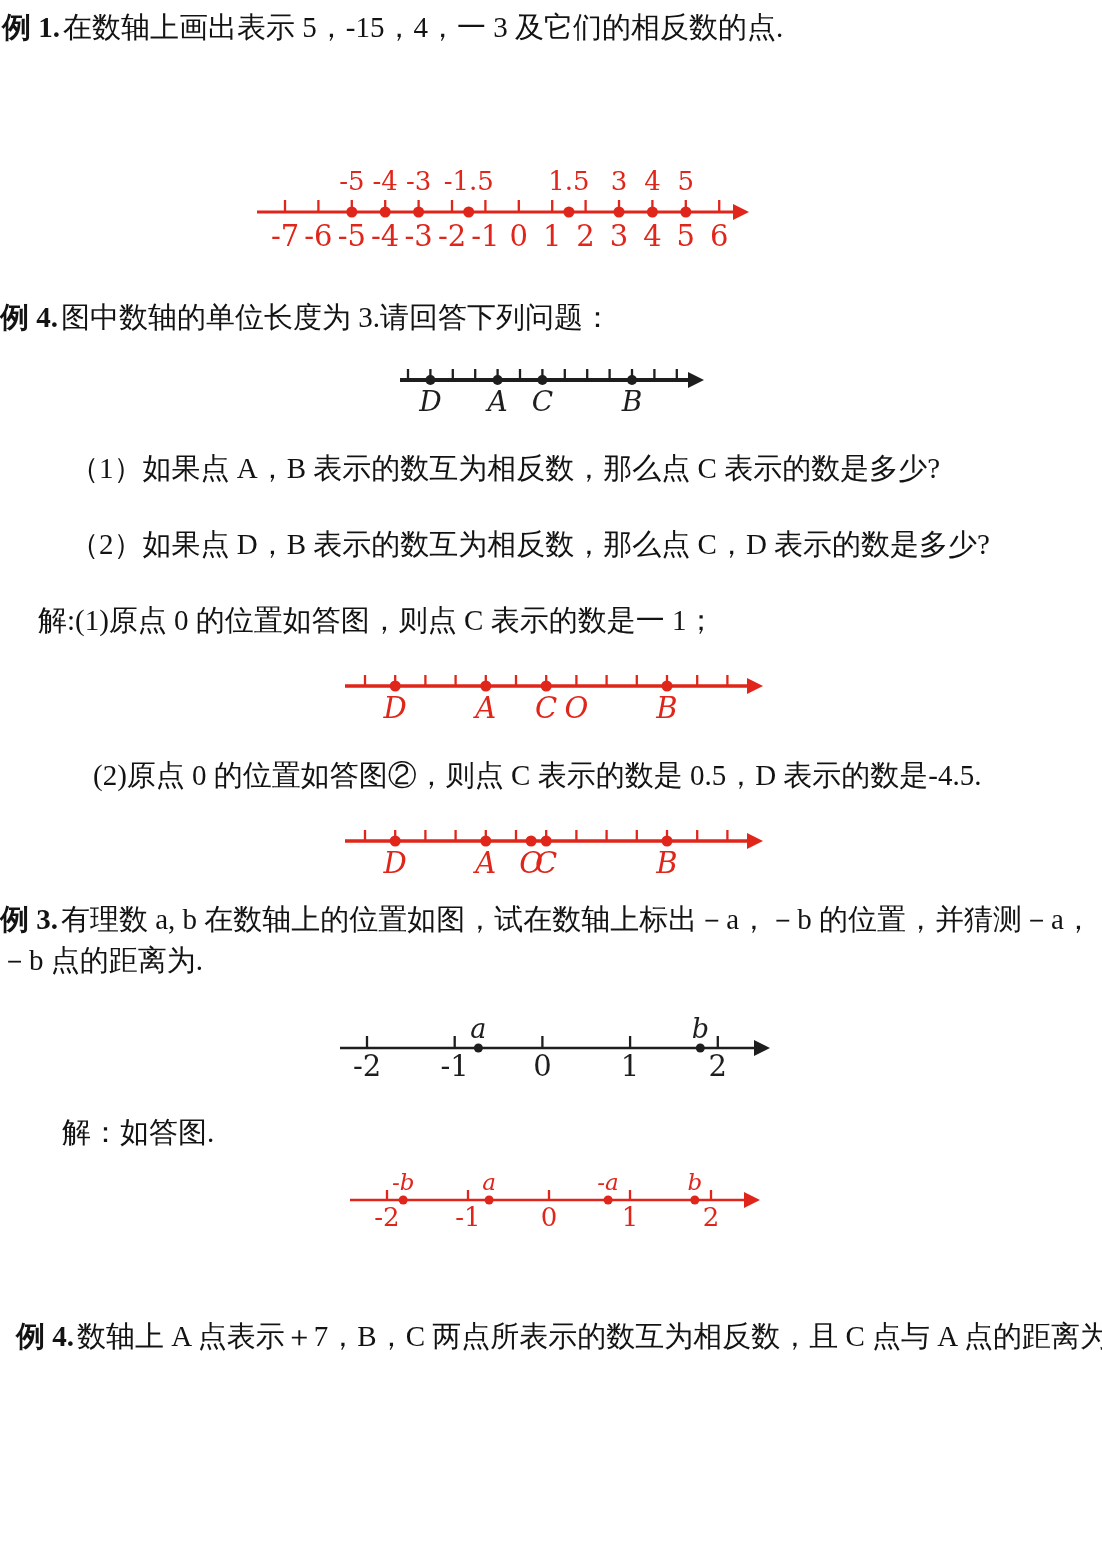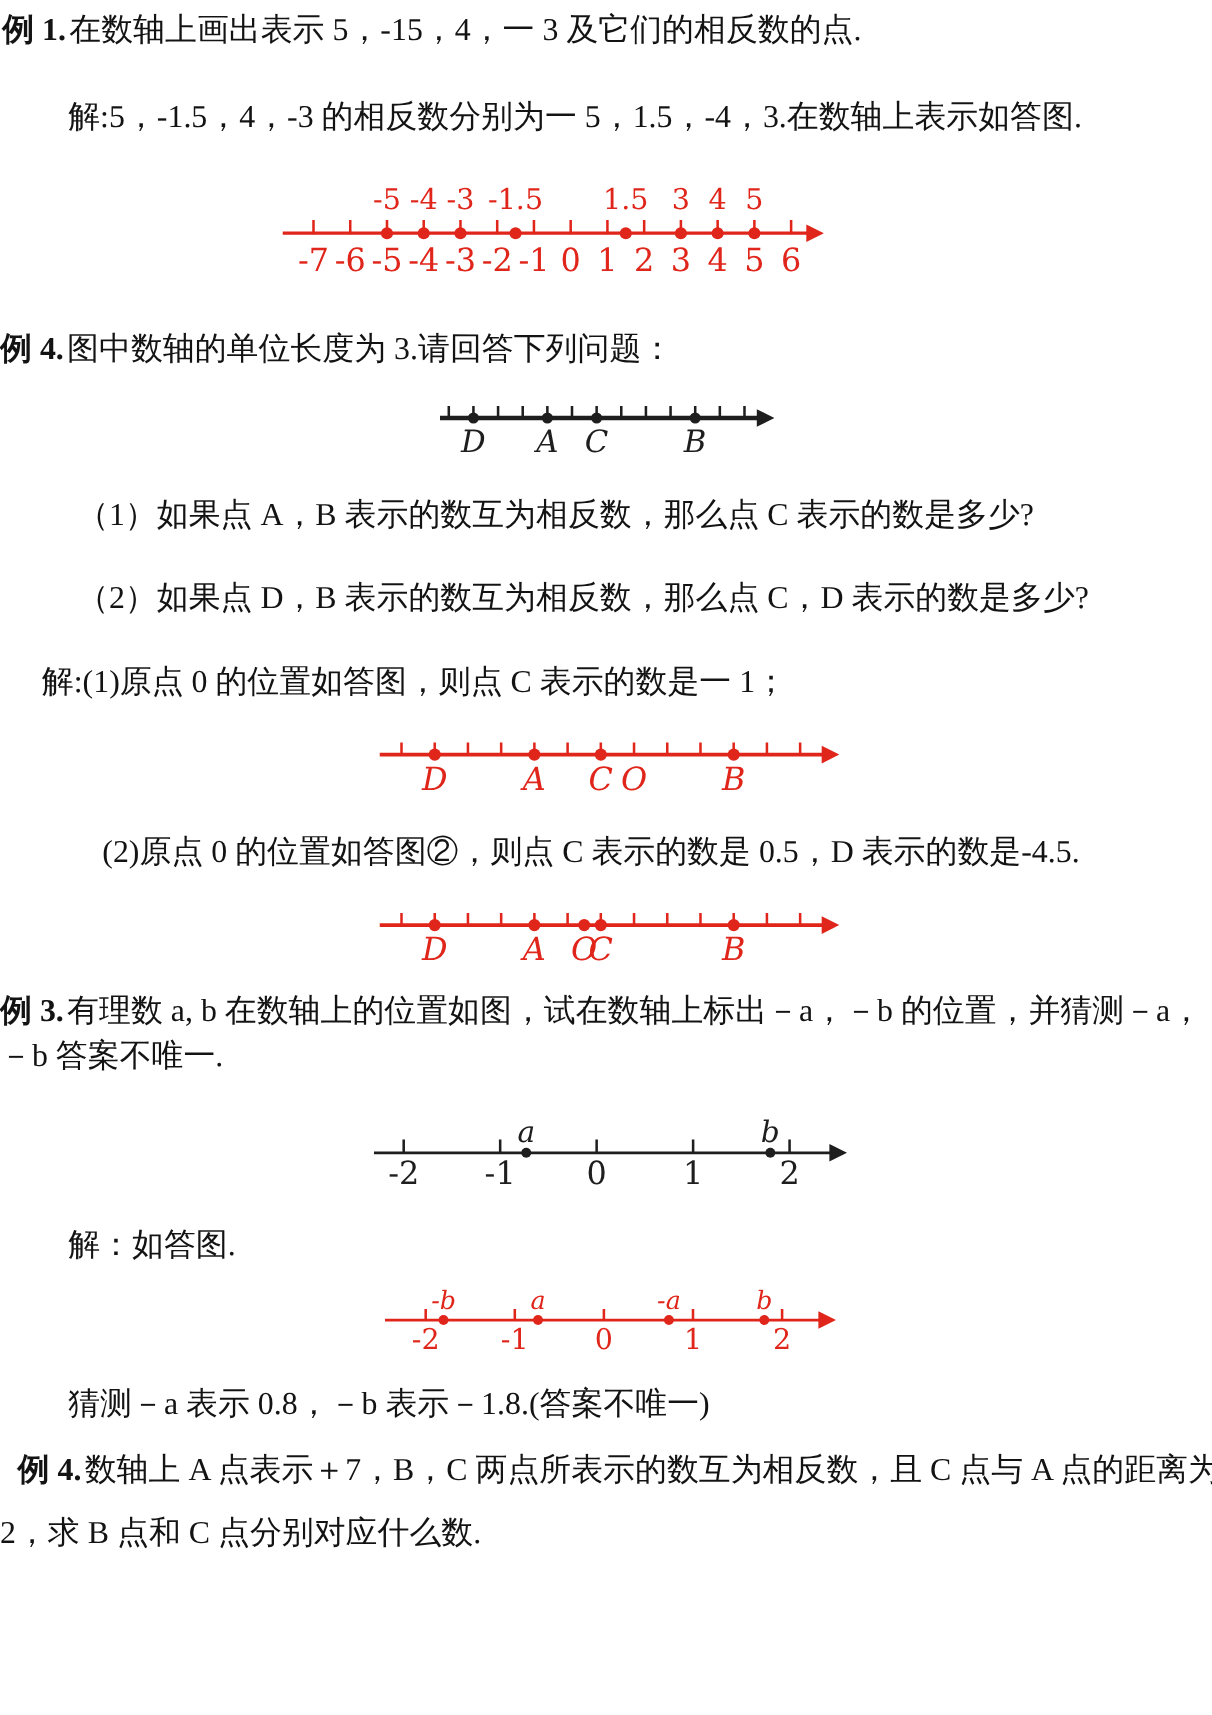--- a/index.html
+++ b/index.html
@@ -17,21 +17,20 @@
   .figure{position:absolute;}
   svg{display:block;}
 </style>
 </head>
 <body>
 
 <div class="page">
 
   <div class="para" style="left:2px;top:11px"><span class="exlabel">例 1.</span><span>在数轴上画出表示 5，-15，4，一 3 及它们的相反数的点.</span></div>
 
-  <div class="para" style="left:62px;top:90px">解:5，-1.5，4，-3 的相反数分别为一 5，1.5，-4，3.在数轴上表示如答图.</div>
 
   <div class="figure" style="left:255px;top:166px">
       <svg width="497" height="95" viewBox="0 0 497 95" xmlns="http://www.w3.org/2000/svg">
         <line x1="2" y1="46" x2="480" y2="46" stroke="#e0251a" stroke-width="3"></line>
         <polygon points="494,46 478,38 478,54" fill="#e0251a"></polygon>
         <line x1="30.0" y1="47" x2="30.0" y2="34" stroke="#e0251a" stroke-width="2.3"></line>
         <text x="30.0" y="80" text-anchor="middle" font-size="29" fill="#e0251a" font-family="&quot;DejaVu Serif&quot;, serif">-7</text>
         <line x1="63.4" y1="47" x2="63.4" y2="34" stroke="#e0251a" stroke-width="2.3"></line>
         <text x="63.4" y="80" text-anchor="middle" font-size="29" fill="#e0251a" font-family="&quot;DejaVu Serif&quot;, serif">-6</text>
         <line x1="96.8" y1="47" x2="96.8" y2="34" stroke="#e0251a" stroke-width="2.3"></line>
@@ -169,21 +168,21 @@
         <text x="186.1" y="56" text-anchor="middle" font-size="29" font-style="italic" fill="#e0251a" font-family="&quot;DejaVu Serif&quot;, serif">O</text>
         <circle cx="201.2" cy="24" r="5.5" fill="#e0251a"></circle>
         <text x="201.2" y="56" text-anchor="middle" font-size="29" font-style="italic" fill="#e0251a" font-family="&quot;DejaVu Serif&quot;, serif">C</text>
         <circle cx="322.0" cy="24" r="5.5" fill="#e0251a"></circle>
         <text x="322.0" y="56" text-anchor="middle" font-size="29" font-style="italic" fill="#e0251a" font-family="&quot;DejaVu Serif&quot;, serif">B</text>
       </svg>
     </div>
 
   <div class="para" style="left:0px;top:903px"><span class="exlabel">例 3.</span><span>有理数 a, b 在数轴上的位置如图，试在数轴上标出－a，－b 的位置，并猜测－a，</span></div>
 
-  <div class="para" style="left:0px;top:944px">－b 答案不唯一.</div>
+  <div class="para" style="left:0px;top:944px">－b 点的距离为.</div>
 
   <div class="figure" style="left:330px;top:1005px">
       <svg width="452" height="92" viewBox="0 0 452 92" xmlns="http://www.w3.org/2000/svg">
         <line x1="10" y1="43" x2="426" y2="43" stroke="#1e1e1e" stroke-width="2.5"></line>
         <polygon points="440,43 424,35 424,51" fill="#1e1e1e"></polygon>
         <line x1="37.0" y1="44" x2="37.0" y2="31" stroke="#1e1e1e" stroke-width="2.3"></line>
         <text x="37.0" y="71" text-anchor="middle" font-size="29" fill="#1e1e1e" font-family="&quot;DejaVu Serif&quot;, serif">-2</text>
         <line x1="124.7" y1="44" x2="124.7" y2="31" stroke="#1e1e1e" stroke-width="2.3"></line>
         <text x="124.7" y="71" text-anchor="middle" font-size="29" fill="#1e1e1e" font-family="&quot;DejaVu Serif&quot;, serif">-1</text>
         <line x1="212.4" y1="44" x2="212.4" y2="31" stroke="#1e1e1e" stroke-width="2.3"></line>
@@ -219,21 +218,19 @@
         <text x="53.2" y="18" text-anchor="middle" font-size="23" font-style="italic" fill="#e0251a" font-family="&quot;DejaVu Serif&quot;, serif">-b</text>
         <circle cx="139.1" cy="28" r="4.5" fill="#e0251a"></circle>
         <text x="139.1" y="18" text-anchor="middle" font-size="23" font-style="italic" fill="#e0251a" font-family="&quot;DejaVu Serif&quot;, serif">a</text>
         <circle cx="258.1" cy="28" r="4.5" fill="#e0251a"></circle>
         <text x="258.1" y="18" text-anchor="middle" font-size="23" font-style="italic" fill="#e0251a" font-family="&quot;DejaVu Serif&quot;, serif">-a</text>
         <circle cx="344.8" cy="28" r="4.5" fill="#e0251a"></circle>
         <text x="344.8" y="18" text-anchor="middle" font-size="23" font-style="italic" fill="#e0251a" font-family="&quot;DejaVu Serif&quot;, serif">b</text>
       </svg>
     </div>
 
-  <div class="para" style="left:62px;top:1260px">猜测－a 表示 0.8，－b 表示－1.8.(答案不唯一)</div>
 
   <div class="para" style="left:16px;top:1320px"><span class="exlabel">例 4.</span><span>数轴上 A 点表示＋7，B，C 两点所表示的数互为相反数，且 C 点与 A 点的距离为</span></div>
 
-  <div class="para" style="left:0px;top:1378px">2，求 B 点和 C 点分别对应什么数.</div>
 
 
 
 </div>
 
 </body></html>

